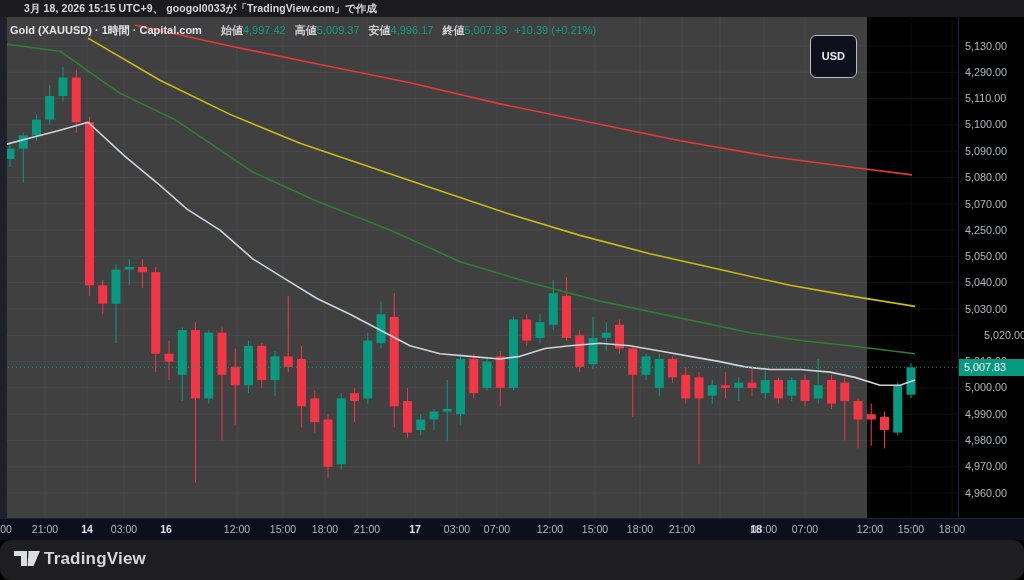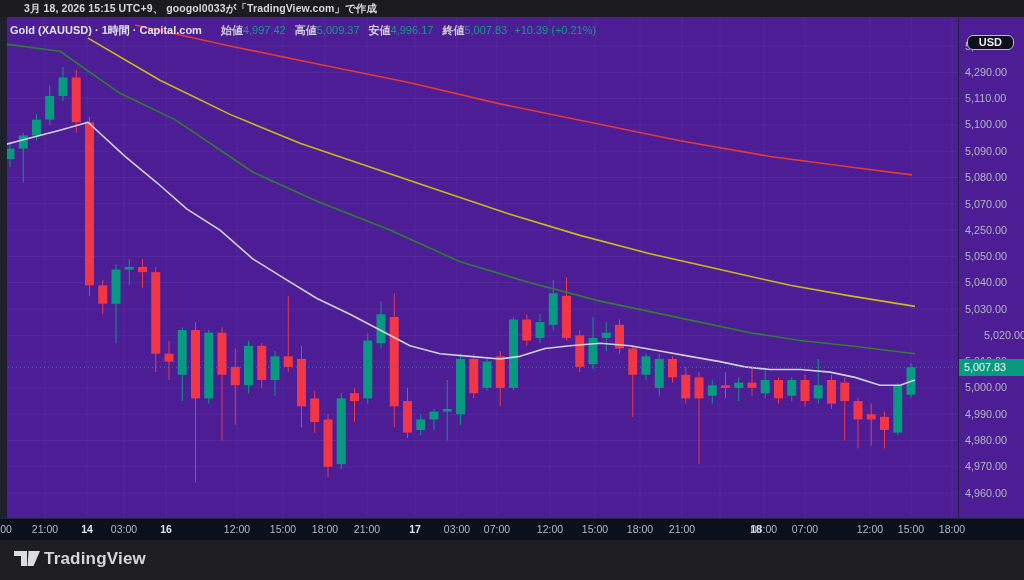--- a/index.html
+++ b/index.html
@@ -1,44 +1,44 @@
 <!DOCTYPE html>
 <html><head>
 <meta charset="utf-8">
 <style>
   html,body{margin:0;padding:0;background:#000;}
   body{width:1024px;height:580px;overflow:hidden;font-family:"Liberation Sans",sans-serif;
        -webkit-font-smoothing:antialiased;}
   .topbar{position:absolute;left:0;top:0;width:1024px;height:17px;background:#1b1b1d;
           color:#d7d8da;font-size:10.5px;font-weight:700;line-height:17px;padding-left:24px;
           box-sizing:border-box;letter-spacing:.1px;white-space:nowrap;}
-  .chart{position:absolute;left:0;top:17px;width:1024px;height:523px;background:#4c1d95;}
+  .chart{position:absolute;left:0;top:17px;width:867px;height:523px;background:#404040;}
   #chart-svg{position:absolute;left:0;top:0;}
   .leftstrip{position:absolute;left:0;top:0;width:7px;height:501px;background:#1e212c;}
   .legend{position:absolute;left:10px;top:6px;height:14px;font-size:11px;line-height:14px;
           white-space:nowrap;z-index:5;}
   .legend .ttl{color:#e2e4e9;font-weight:700;margin-right:10px;}
   .legend .lbl{color:#cdd0d7;font-weight:700;margin-left:9px;}
   .legend .val{color:#0f9c87;}
   .legend .chg{color:#0f9c87;margin-left:7px;}
-  .usd{position:absolute;right:10px;top:18px;z-index:6;padding:0 11px;border:1px solid #b9bcc5;
+  .usd{position:absolute;right:10px;top:18px;z-index:6;padding:14px 11px;border:1px solid #b9bcc5;
        border-radius:6px;background:#0e111c;color:#e8eaee;font-size:11px;font-weight:700;
        line-height:13px;}
   .paxis{position:absolute;left:958px;top:0;width:66px;height:501px;border-left:1px solid #1f2637;
          box-sizing:border-box;}
   .ptick{position:absolute;left:6px;height:13px;font-size:10.8px;color:#b4b8c1;line-height:13px;
          white-space:nowrap;}
   .pchip{position:absolute;left:959px;width:60px;height:17px;background:#089981;color:#fff;
          font-size:10.8px;line-height:17px;padding-left:5px;z-index:4;}
   .taxis{position:absolute;left:0;top:501px;width:1024px;height:22px;border-top:1px solid #1f2637;
          box-sizing:border-box;background:#0c0f1c;}
   .ttick{position:absolute;top:0;transform:translateX(-50%);font-size:10.5px;color:#b4b8c1;
          line-height:21px;white-space:nowrap;text-align:right;}
   .ttick.day{color:#e3e5ea;font-weight:700;}
-  .footer{position:absolute;left:0;top:540px;width:1024px;height:40px;background:#1e1e20;}
+  .footer{position:absolute;left:0;top:540px;width:1024px;height:40px;background:#1e1e20;border-radius:11px;}
   .tvlogo{position:absolute;left:14px;top:11px;}
   .brand{position:absolute;left:44px;top:9px;font-size:17px;font-weight:700;color:#d6d7d9;
          letter-spacing:.2px;}
 </style>
 </head>
 <body>
 
 <div class="topbar">
   <span>3月 18, 2026 15:15 UTC+9、 googol0033が「TradingView.com」で作成</span>
 </div>

